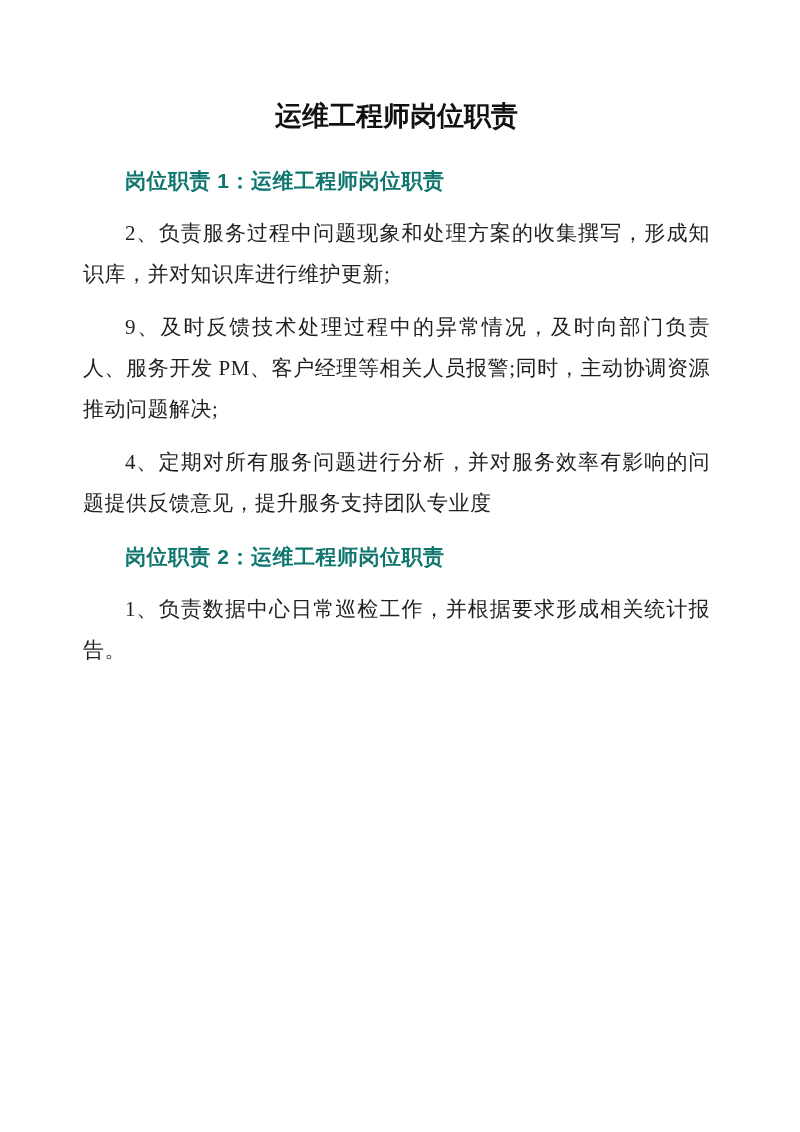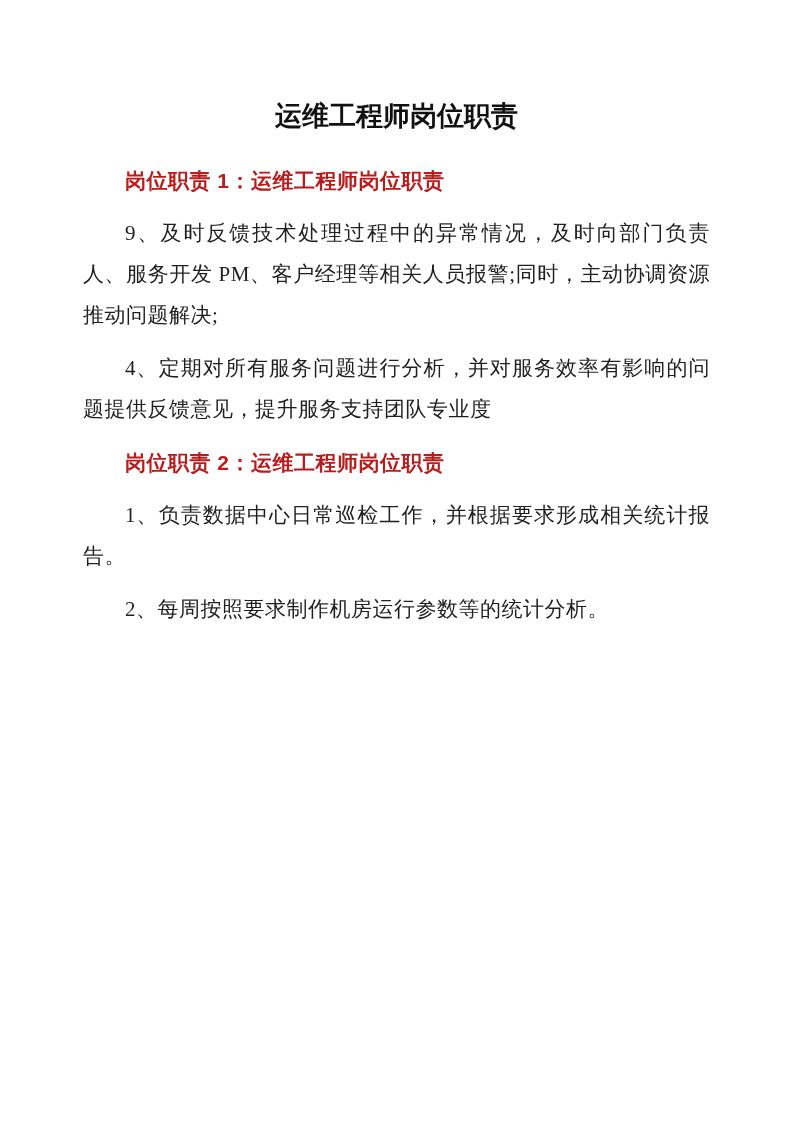--- a/index.html
+++ b/index.html
@@ -38,21 +38,21 @@
     word-break: break-all;
   }
   .heading {
     font-family: "Liberation Sans", sans-serif;
     font-weight: bold;
     font-size: 21px;
     line-height: 41px;
     letter-spacing: 0.5px;
     margin: 0 0 12px 0;
     text-indent: 42px;
-    color: #b91c1c;
+    color: #0f766e;
   }
   .page-footer {
     position: absolute;
     top: 1042px;
     left: 0;
     width: 100%;
     text-align: center;
     font-size: 15px;
     line-height: 20px;
     color: #2b2b2b;
@@ -63,26 +63,26 @@
 <body>
 
 <div class="page">
 
   <h1 class="doc-title">运维工程师岗位职责</h1>
 
 
   <h2 class="heading">岗位职责 1：运维工程师岗位职责</h2>
 
 
+  <p class="para">2、负责服务过程中问题现象和处理方案的收集撰写，形成知识库，并对知识库进行维护更新;</p>
 
   <p class="para">9、及时反馈技术处理过程中的异常情况，及时向部门负责人、服务开发 PM、客户经理等相关人员报警;同时，主动协调资源推动问题解决;</p>
 
   <p class="para">4、定期对所有服务问题进行分析，并对服务效率有影响的问题提供反馈意见，提升服务支持团队专业度</p>
 
   <h2 class="heading">岗位职责 2：运维工程师岗位职责</h2>
 
   <p class="para">1、负责数据中心日常巡检工作，并根据要求形成相关统计报告。</p>
 
-  <p class="para">2、每周按照要求制作机房运行参数等的统计分析。</p>
 
   <div class="page-footer">1</div>
 
 </div>
 
 </body></html>

